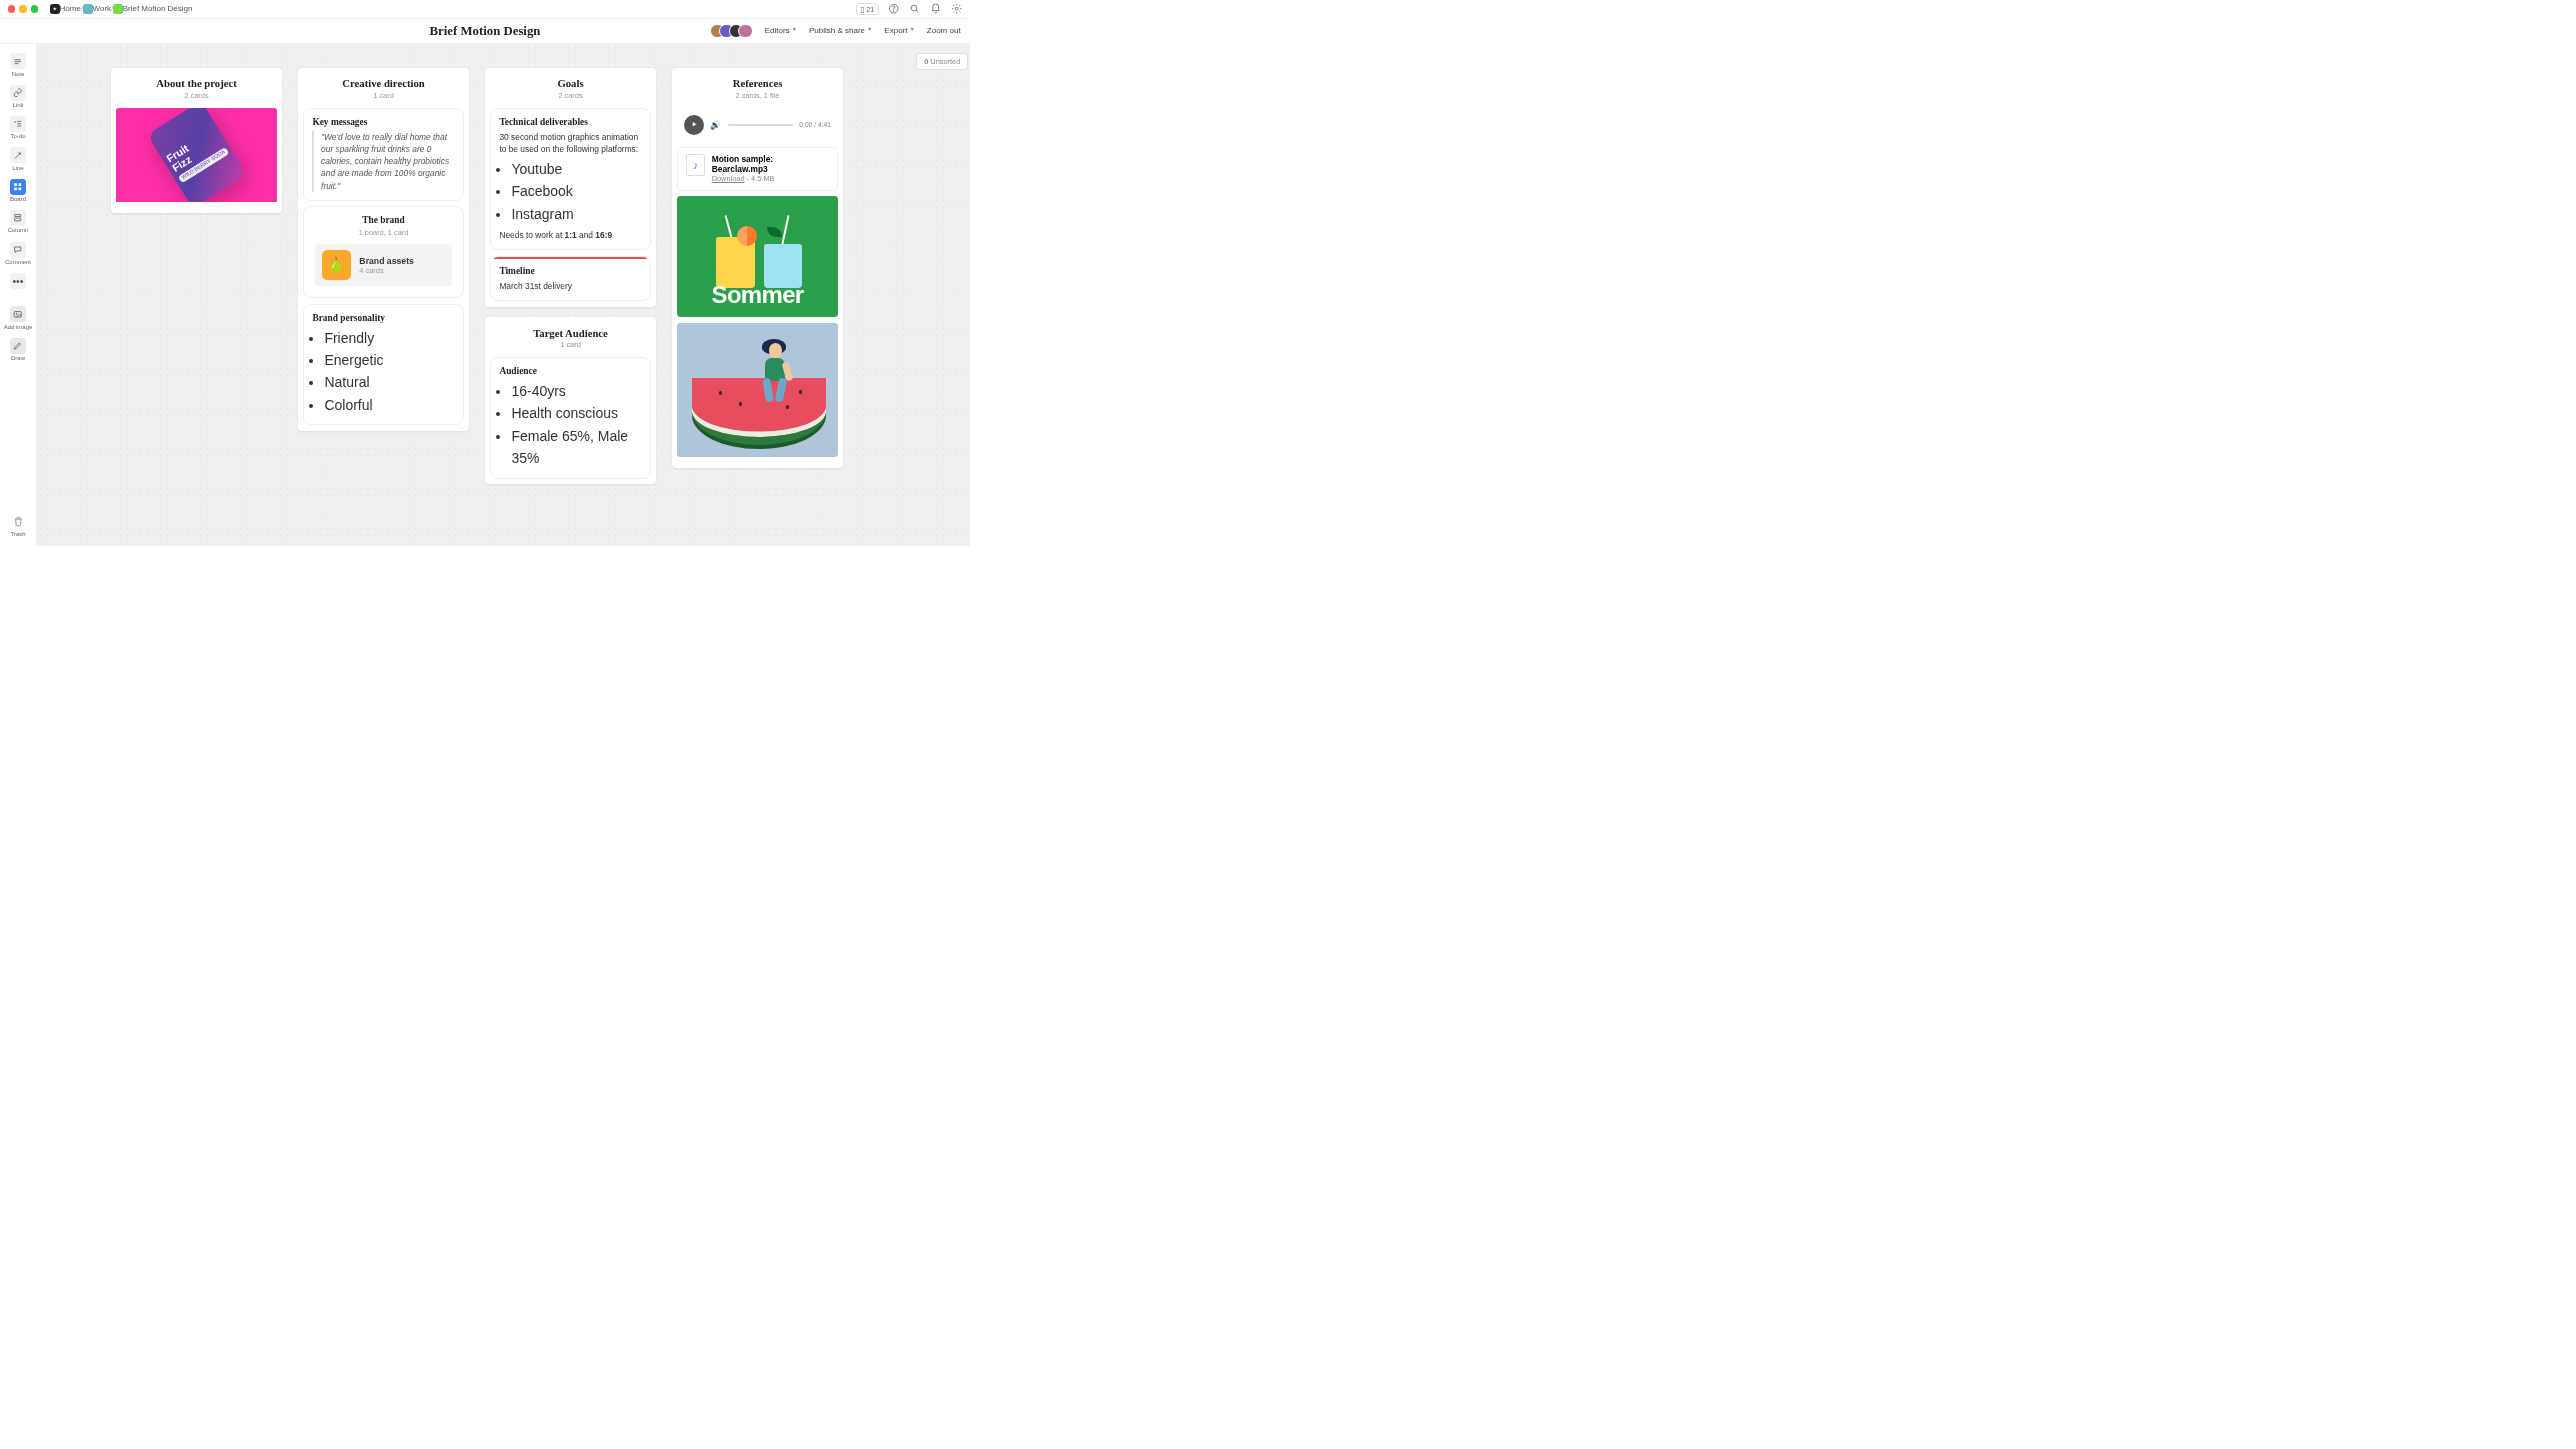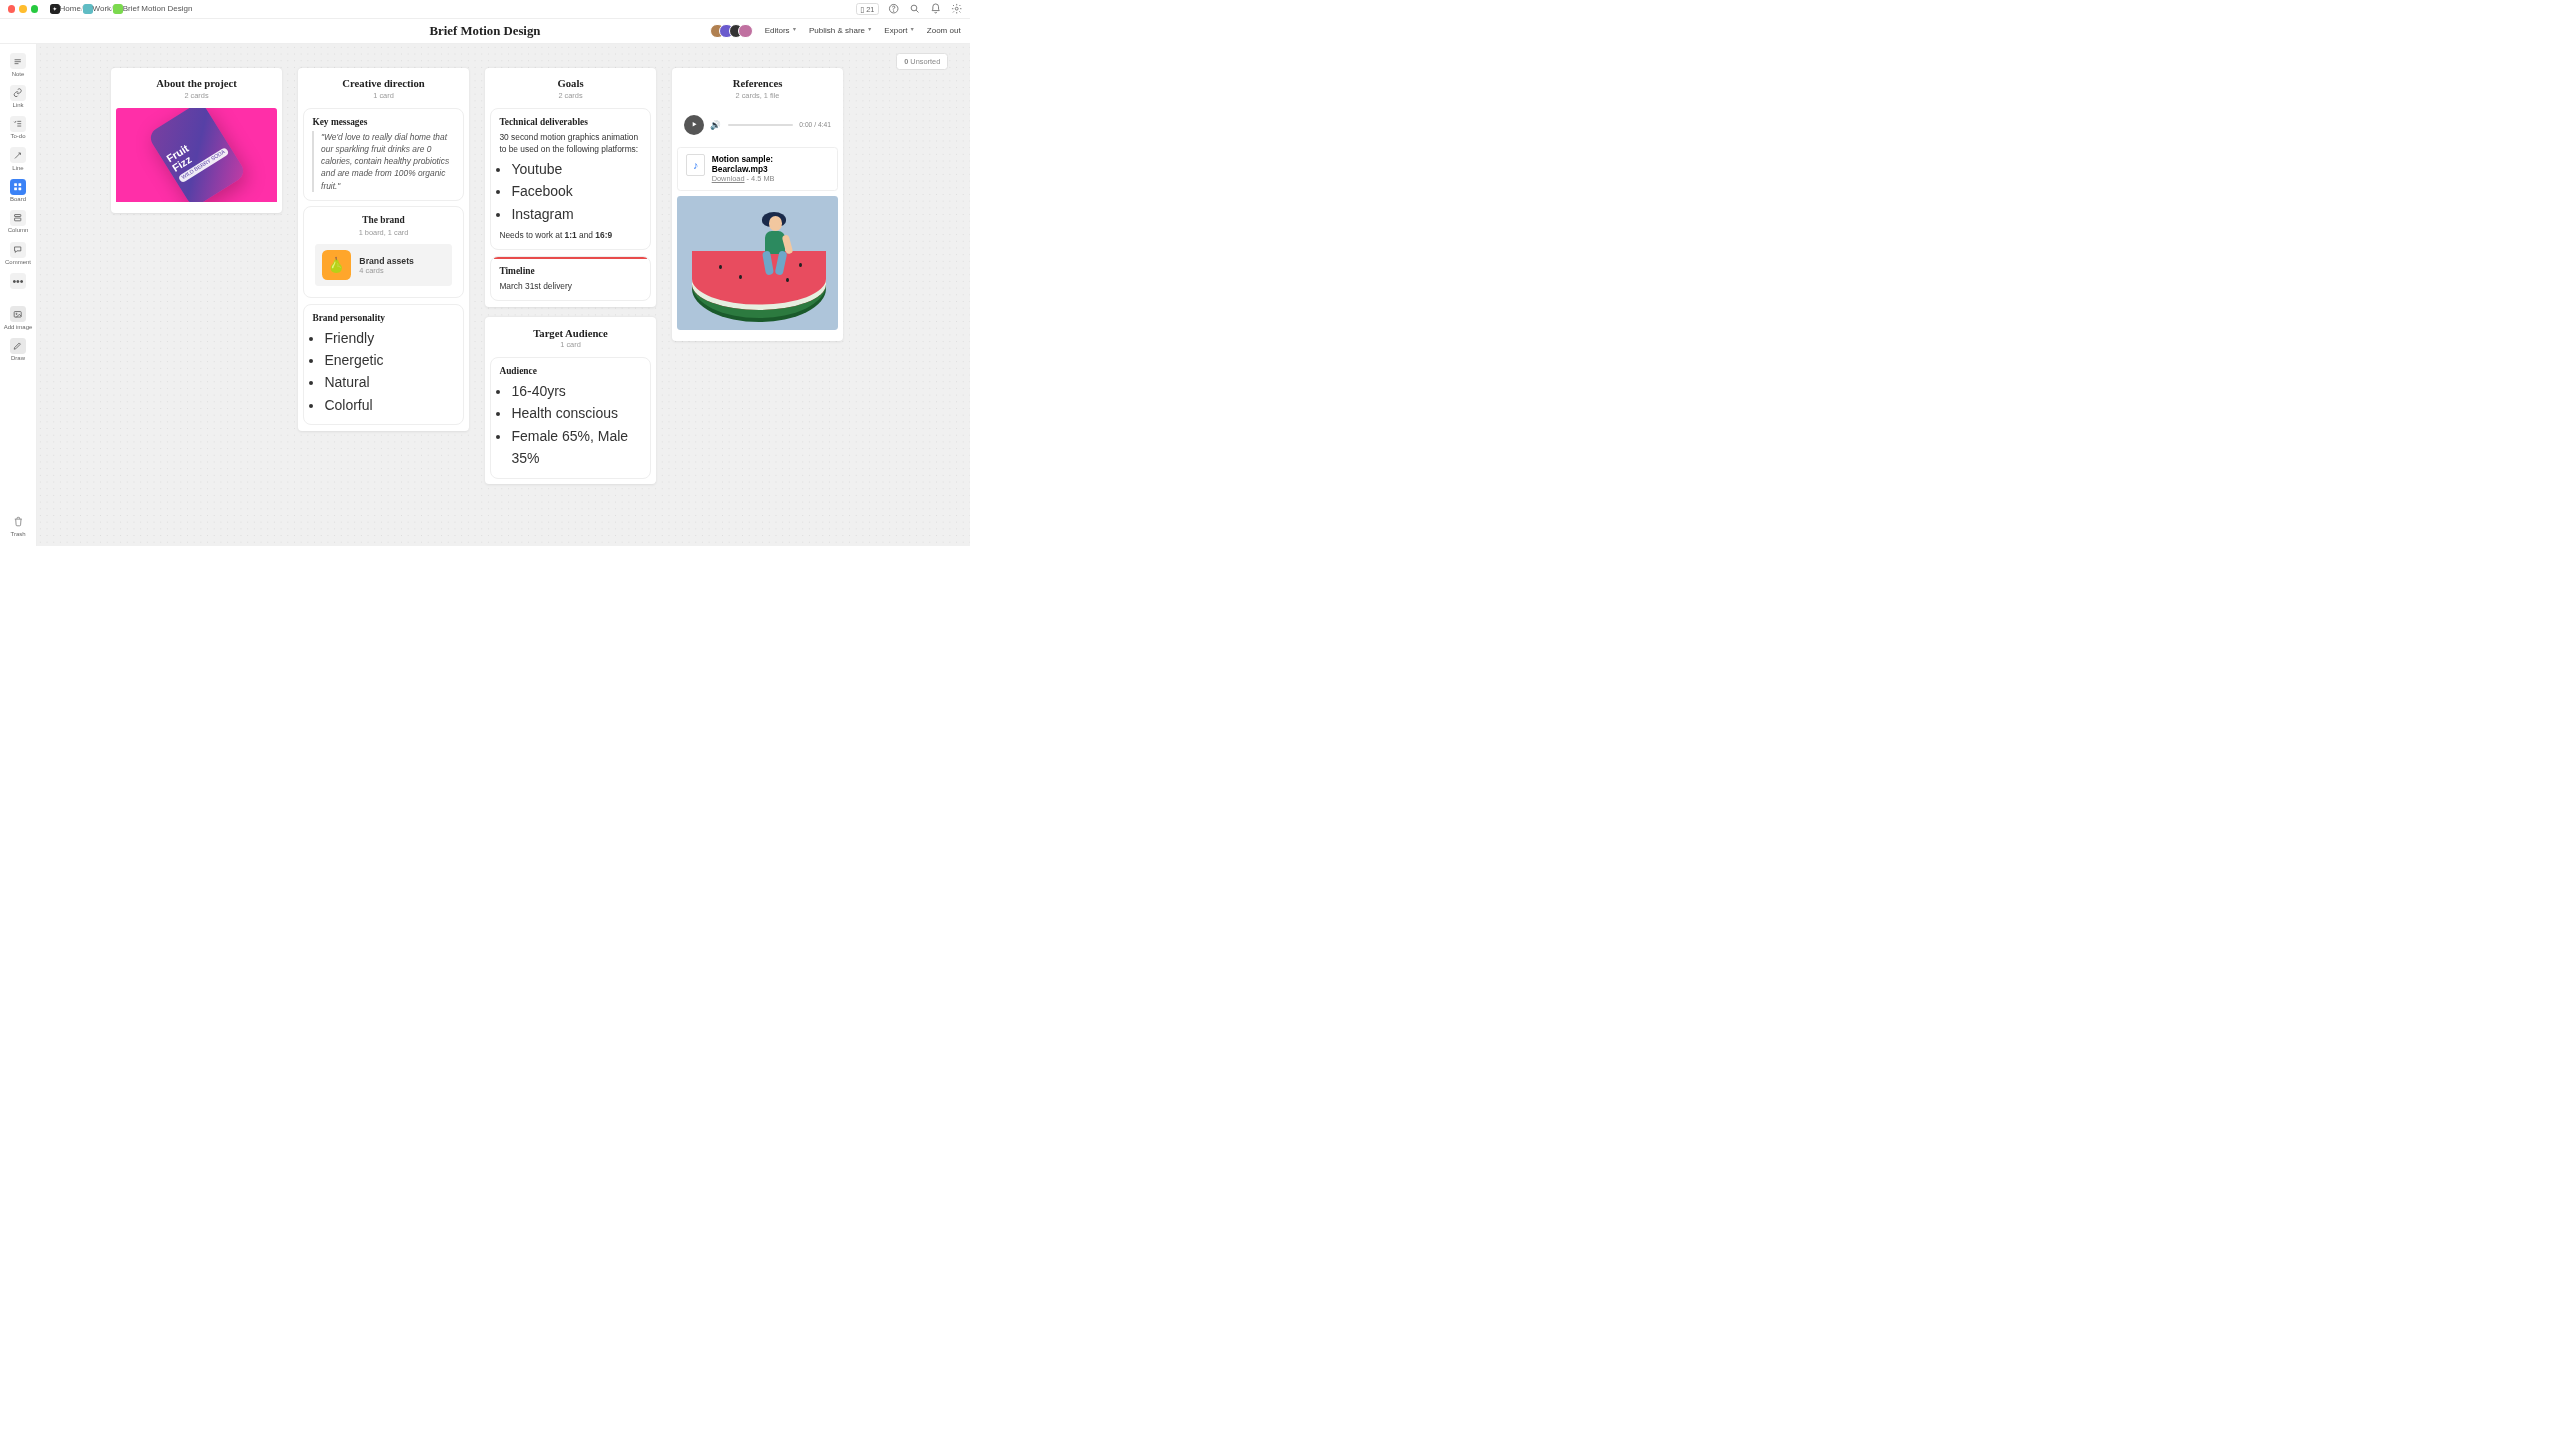--- a/index.html
+++ b/index.html
@@ -78,21 +78,21 @@
   background: #f0f0f0;
   background-image: radial-gradient(#dcdcdc 0.7px, transparent 0.7px);
   background-size: 6.7px 6.7px;
   position: relative;
   overflow: auto;
   padding: 13.4px 0;
 }
 .unsorted-badge {
   position: absolute;
   top: 9.4px;
-  right: 22px;
+  right: 2px;
   background: #fff;
   border: 0.7px solid #e0e0e0;
   border-radius: 3.4px;
   padding: 2.7px 6.7px;
   font-size: 7.4px;
   color: #888;
 }
 .board-row { display: flex; gap: 16px; padding: 10.7px 74px 27px; align-items: flex-start;}
 .col { width: 171px; background: #fff; border-radius: 4px; box-shadow: 0 0.7px 2.7px rgba(0,0,0,0.08); padding-bottom: 5.4px;}
 .col-head { text-align:center; padding: 9.4px 8px 2.7px; }
@@ -464,20 +464,29 @@
         </div>
         <div class="file-card">
           <div class="file-icon">♪</div>
           <div class="file-meta">
             <div class="fname">Motion sample: Bearclaw.mp3</div>
             <div class="finfo">
               <span class="dl">Download</span><span> - 4.5 MB</span>
             </div>
           </div>
         </div>
+        <div class="ref-img sommer">
+          <div class="straw s1"></div>
+          <div class="straw s2"></div>
+          <div class="glass1"></div>
+          <div class="orange-slice"></div>
+          <div class="glass2"></div>
+          <div class="leaf"></div>
+          <div class="sommer-text">Sommer</div>
+        </div>
         <div class="ref-img watermelon">
           <div class="wm-slice">
             <div class="seed" style="top:13.4px;left:27px"></div>
             <div class="seed" style="top:24px;left:47px"></div>
             <div class="seed" style="top:16px;left:74px"></div>
             <div class="seed" style="top:27px;left:94px"></div>
             <div class="seed" style="top:12px;left:107px"></div>
           </div>
           <div class="person-body">
             <div class="p-hair"></div>

